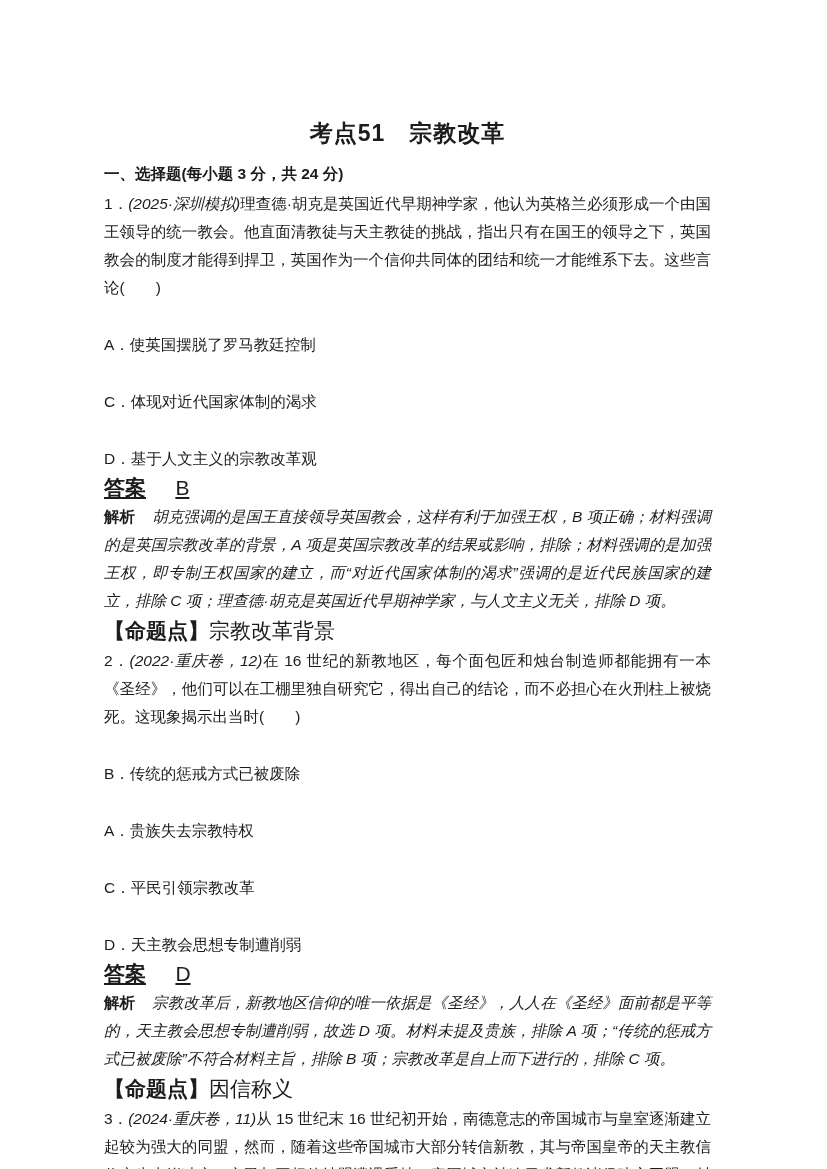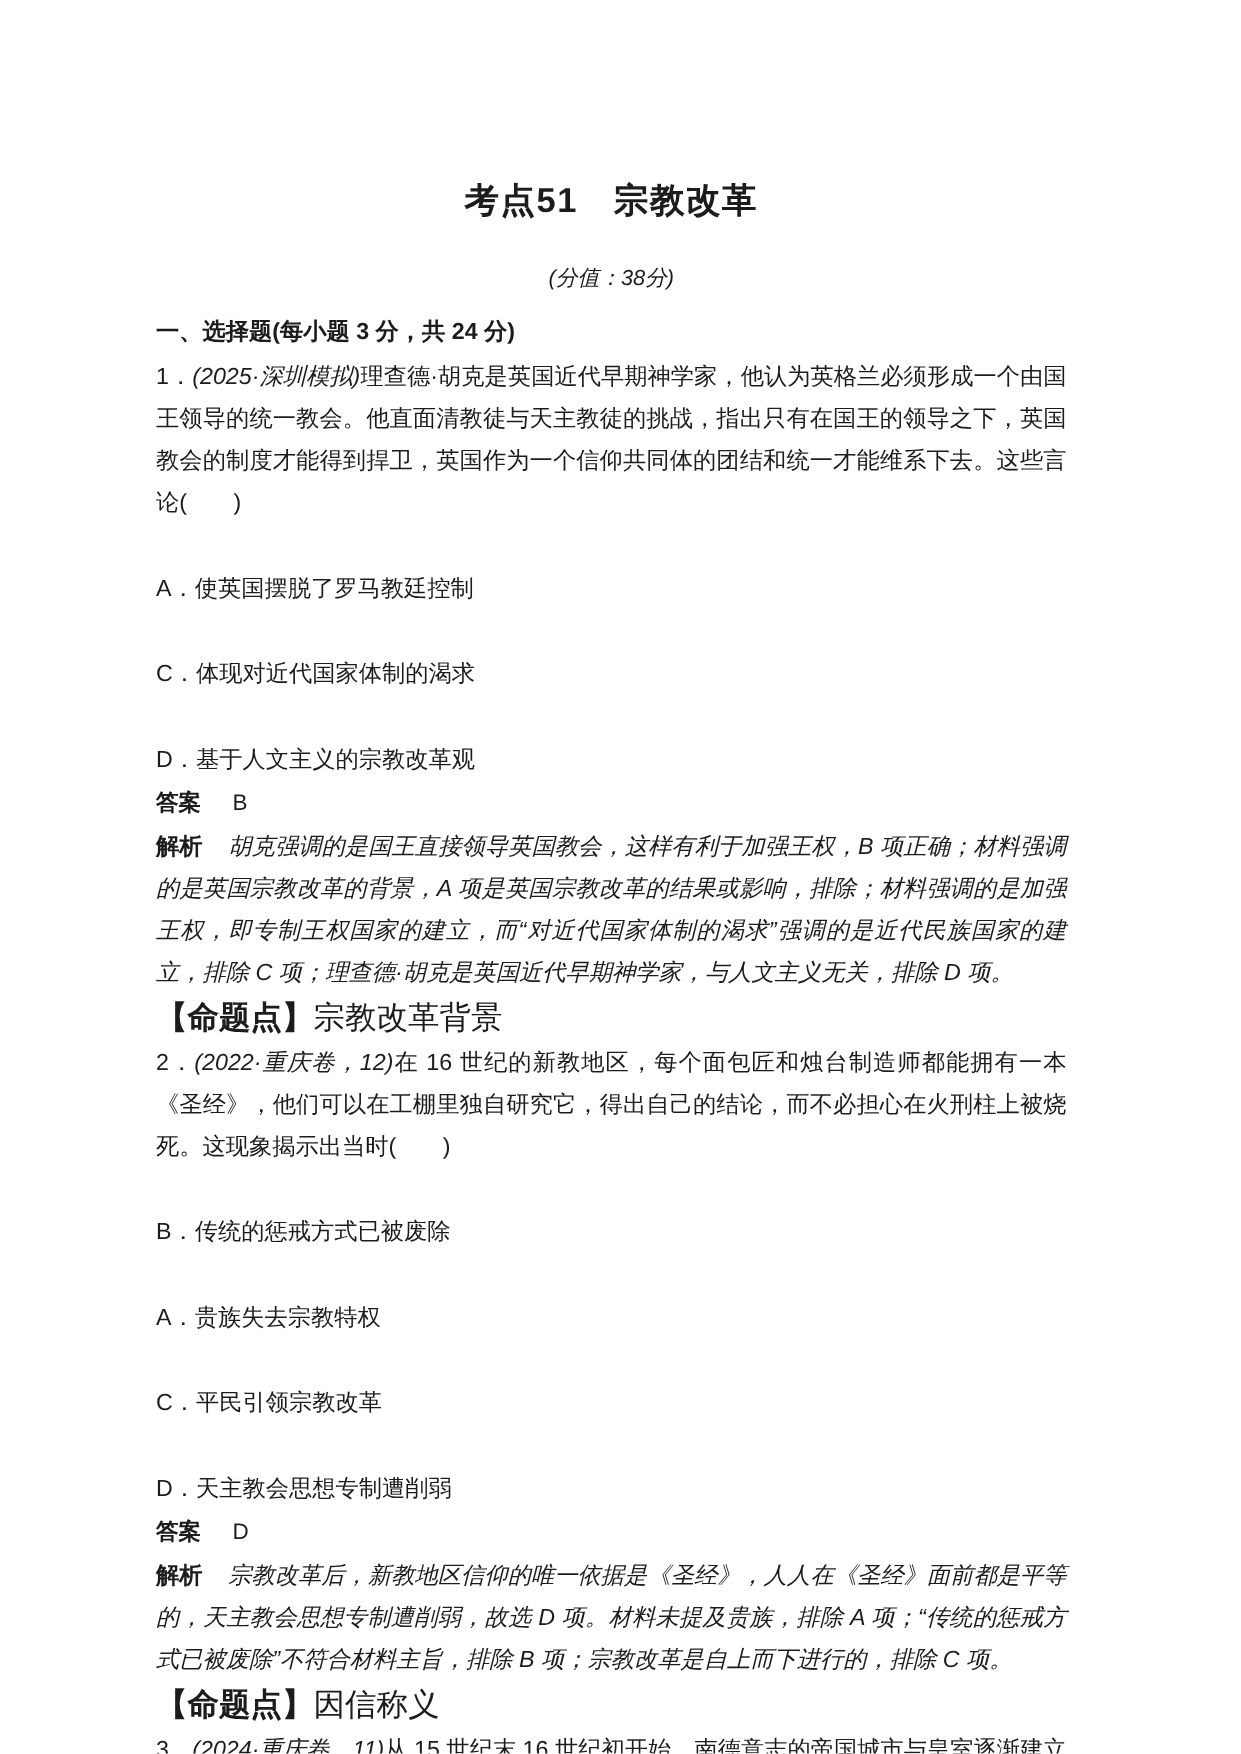--- a/index.html
+++ b/index.html
@@ -49,23 +49,24 @@
   }
   .options {
     margin: 2px 0 0 0;
   }
   .option {
     font-size: 15.5px;
     line-height: 28px;
     margin-top: 29px;
   }
   .answer-line {
-    font-size: 15px;
+    font-size: 21px;
     line-height: 28px;
     margin: 1px 0 0 0;
+    text-decoration: underline;
   }
   .label {
     font-weight: bold;
     margin-right: 1.4em;
   }
   .analysis {
     font-size: 15.5px;
     line-height: 28px;
     text-align: justify;
     margin: 1px 0 0 0;
@@ -85,21 +86,20 @@
     font-weight: 600;
   }
 </style>
 </head>
 <body>
 
 <div class="content">
 
   <h1 class="title">考点51　宗教改革</h1>
 
-  <div class="score-line">(分值：38分)</div>
 
   <div class="section-heading">一、选择题(每小题 3 分，共 24 分)</div>
 
   <section>
     <p class="stem"><span>1．</span><span class="source">(2025·深圳模拟)</span><span>理查德·胡克是英国近代早期神学家，他认为英格兰必须形成一个由国王领导的统一教会。他直面清教徒与天主教徒的挑战，指出只有在国王的领导之下，英国教会的制度才能得到捍卫，英国作为一个信仰共同体的团结和统一才能维系下去。这些言论(　　)</span></p>
     <div class="options">
       <div class="option">A．使英国摆脱了罗马教廷控制</div>
       <div class="option">C．体现对近代国家体制的渴求</div>
       <div class="option">D．基于人文主义的宗教改革观</div>
     </div>

